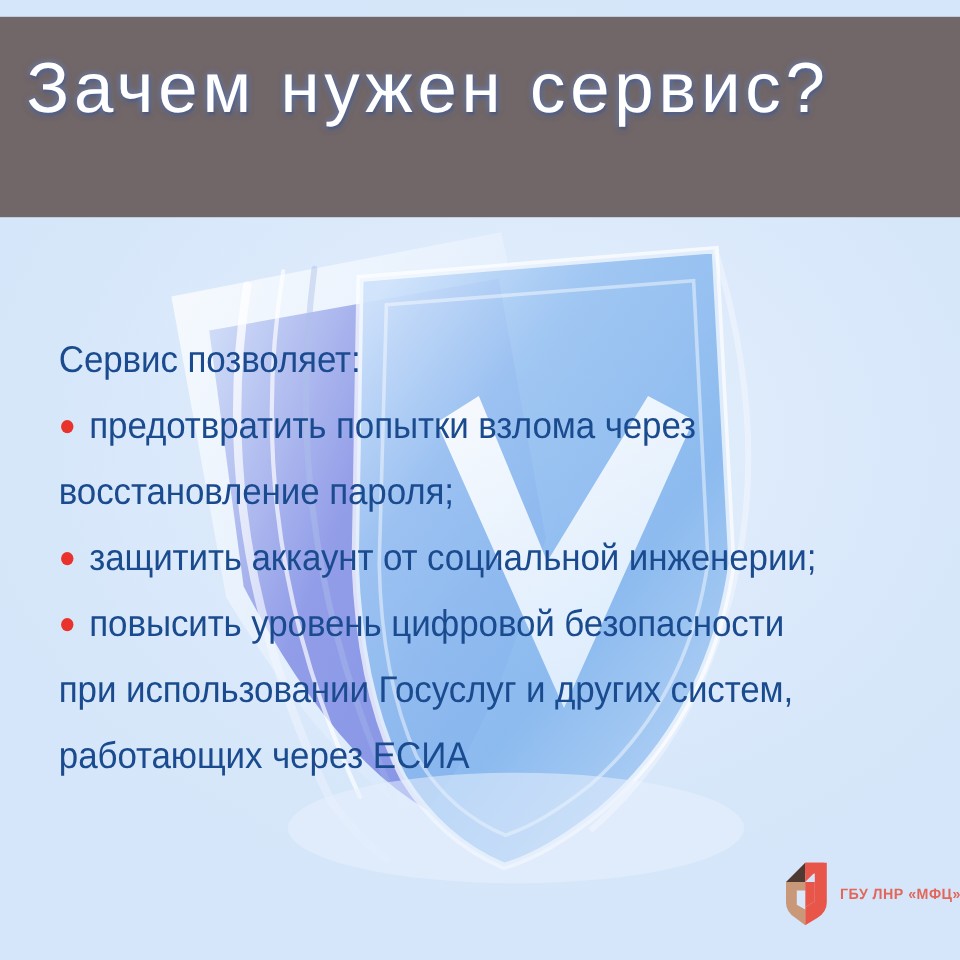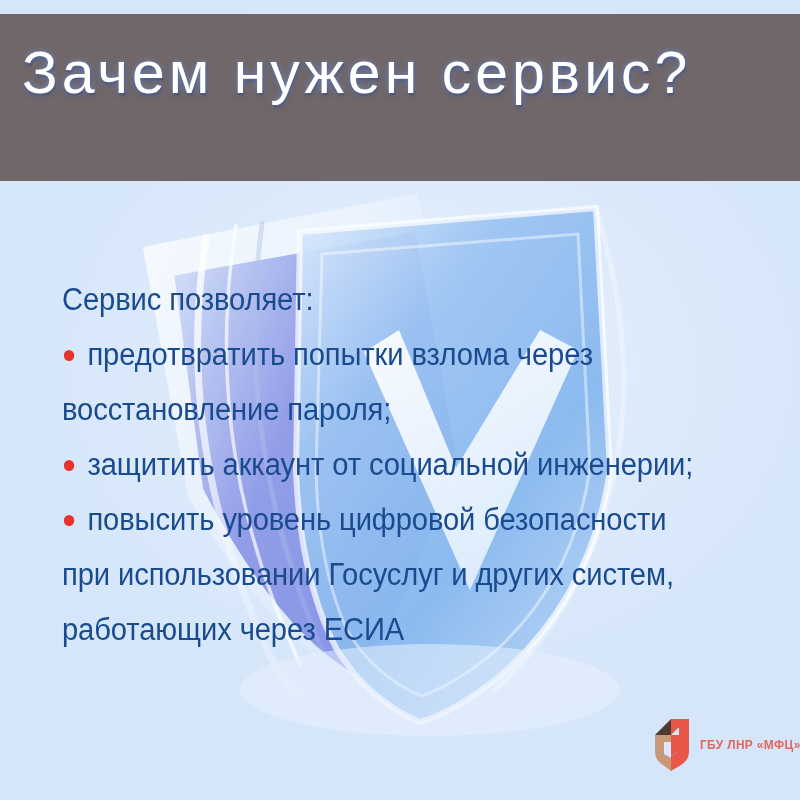--- a/index.html
+++ b/index.html
@@ -57,21 +57,21 @@
     white-space: nowrap;
     text-shadow:
       0 0 6px rgba(120,150,210,0.85),
       0 2px 5px rgba(40,60,110,0.55),
       1px 2px 2px rgba(30,45,90,0.45);
   }
 
   
   .copy {
     position: absolute;
-    left: 62px;
+    left: 49px;
     top: 272px;
     width: 690px;
   }
   .line {
     position: relative;
     height: 55px;
     line-height: 55px;
     font-size: 31px;
     font-weight: 400;
     color: #1b4b8f;

